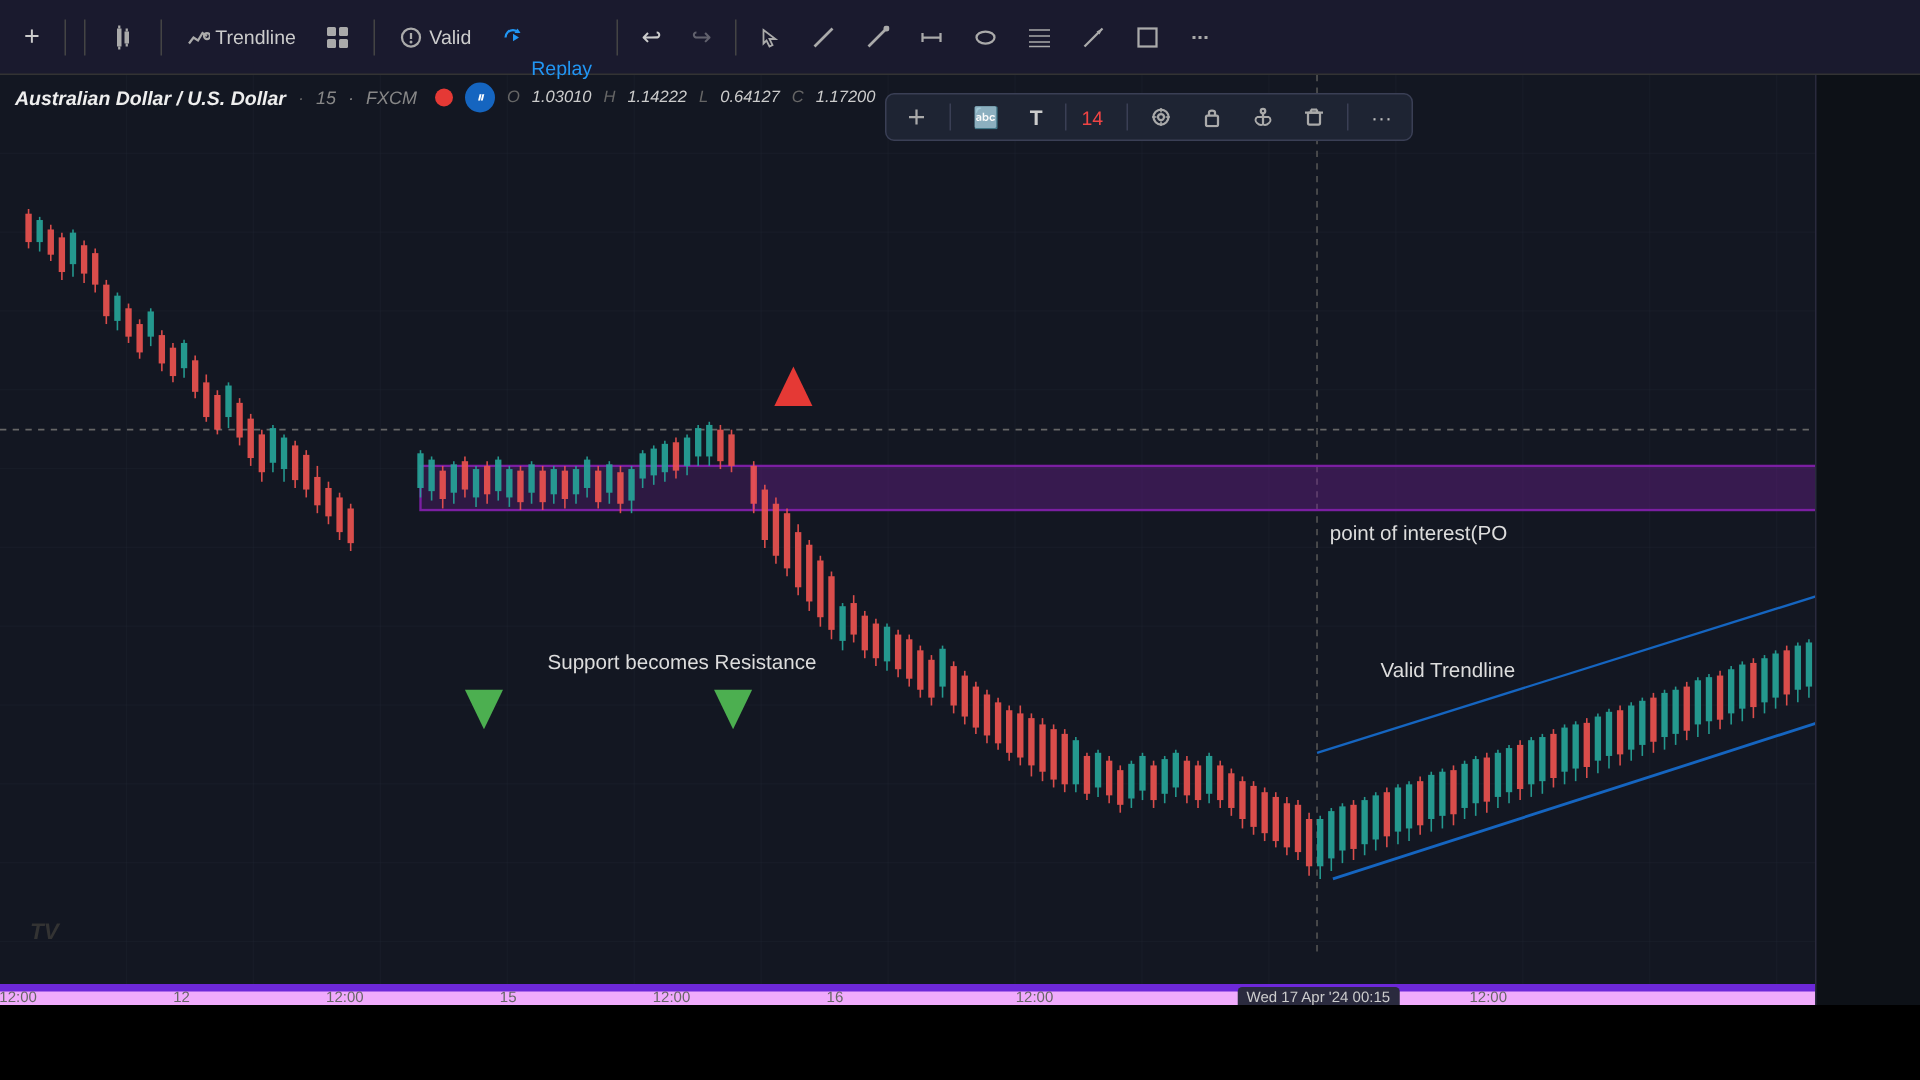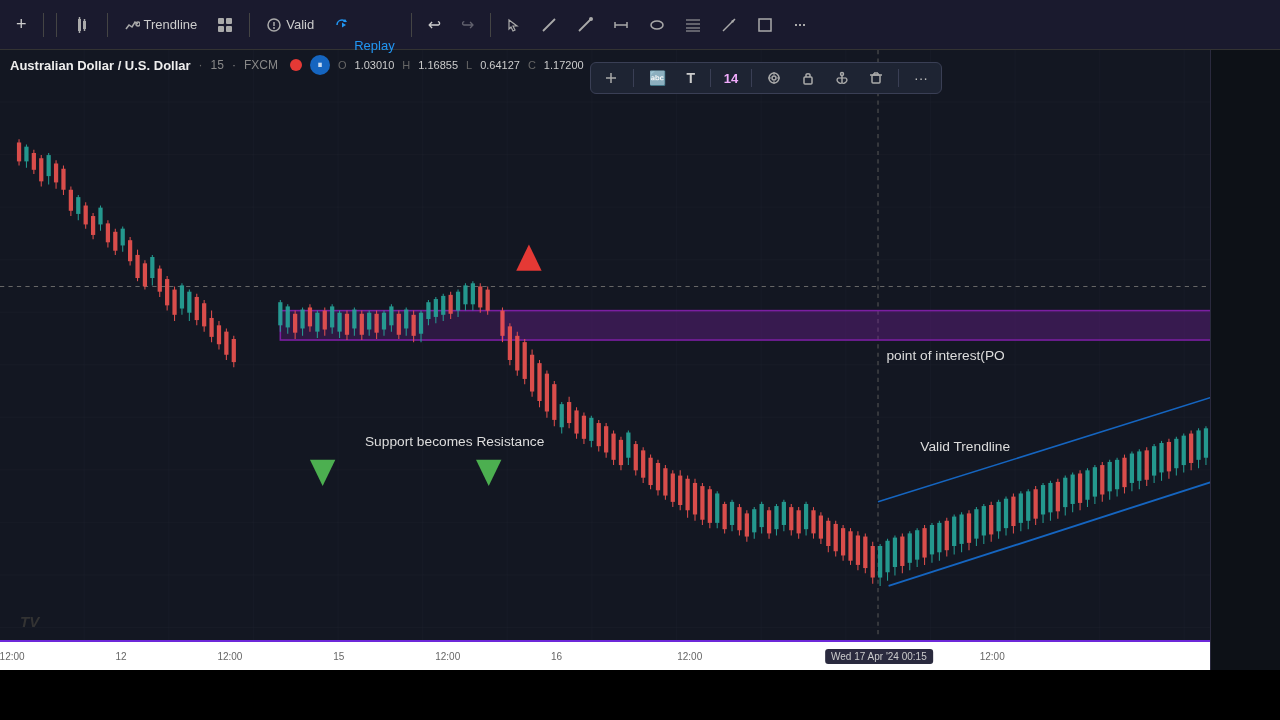--- a/index.html
+++ b/index.html
@@ -96,39 +96,39 @@
       display: flex;
       align-items: center;
       justify-content: center;
     }
     .ft-divider {
       width: 1px;
       height: 18px;
       background: #3a3f55;
     }
     .ft-size {
-      color: #f0abfc;
+      color: #ef4444;
       font-size: 13px;
       min-width: 20px;
-      text-align: center;
-      font-weight: bold;
+      text-align: left;
     }
 
     
     .symbol-bar {
       position: absolute;
       top: 0;
       left: 0;
       height: 30px;
       display: flex;
       align-items: center;
       padding: 0 10px;
       gap: 8px;
       z-index: 5;
       background: transparent;
+      font-style: italic;
     }
     .symbol-name {
       color: #eee;
       font-size: 13px;
       font-weight: 600;
     }
     .symbol-detail {
       color: #888;
       font-size: 12px;
     }
@@ -150,23 +150,23 @@
       background: #0d1117;
       border-left: 1px solid #2a2a3e;
     }
 
     
     .time-axis {
       position: absolute;
       bottom: 0;
       left: 0;
       right: 70px;
-      height: 30px;
-      background: #ffffff;
-      border-top: 2px solid #6d28d9;
+      height: 14px;
+      background: #f0abfc;
+      border-top: 5px solid #6d28d9;
       display: flex;
       align-items: center;
     }
 
     .time-label {
       position: absolute;
       color: #666;
       font-size: 10px;
       transform: translateX(-50%);
     }
@@ -352,21 +352,21 @@
     <span class="symbol-detail" style="color:#666;">·</span>
     <span class="symbol-detail">15</span>
     <span class="symbol-detail">·</span>
     <span class="symbol-detail">FXCM</span>
     <div class="indicator-red" style="margin-left:4px;"></div>
     <div class="pause-btn">⏸</div>
     <span class="symbol-prices">
       <span style="color:#666;">O</span>
       <span class="price-val">1.03010</span>
       <span style="color:#666;">H</span>
-      <span class="price-val">1.16855</span>
+      <span class="price-val">1.14222</span>
       <span style="color:#666;">L</span>
       <span class="price-val">0.64127</span>
       <span style="color:#666;">C</span>
       <span class="price-val">1.17200</span>
     </span>
   </div>
 
   <div class="floating-toolbar">
     <div class="ft-btn">
       <svg width="14" height="14" viewBox="0 0 14 14">

